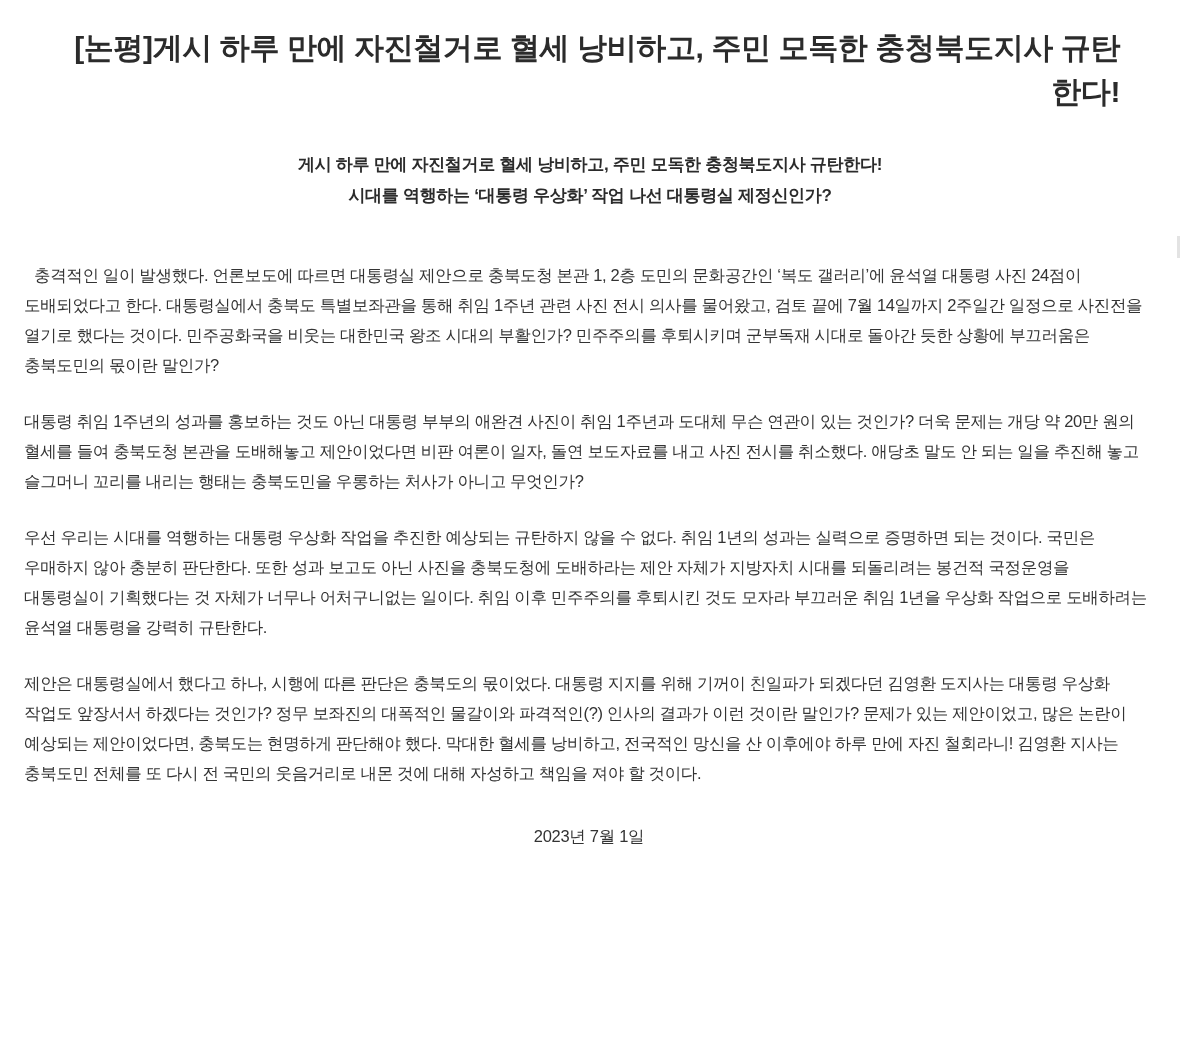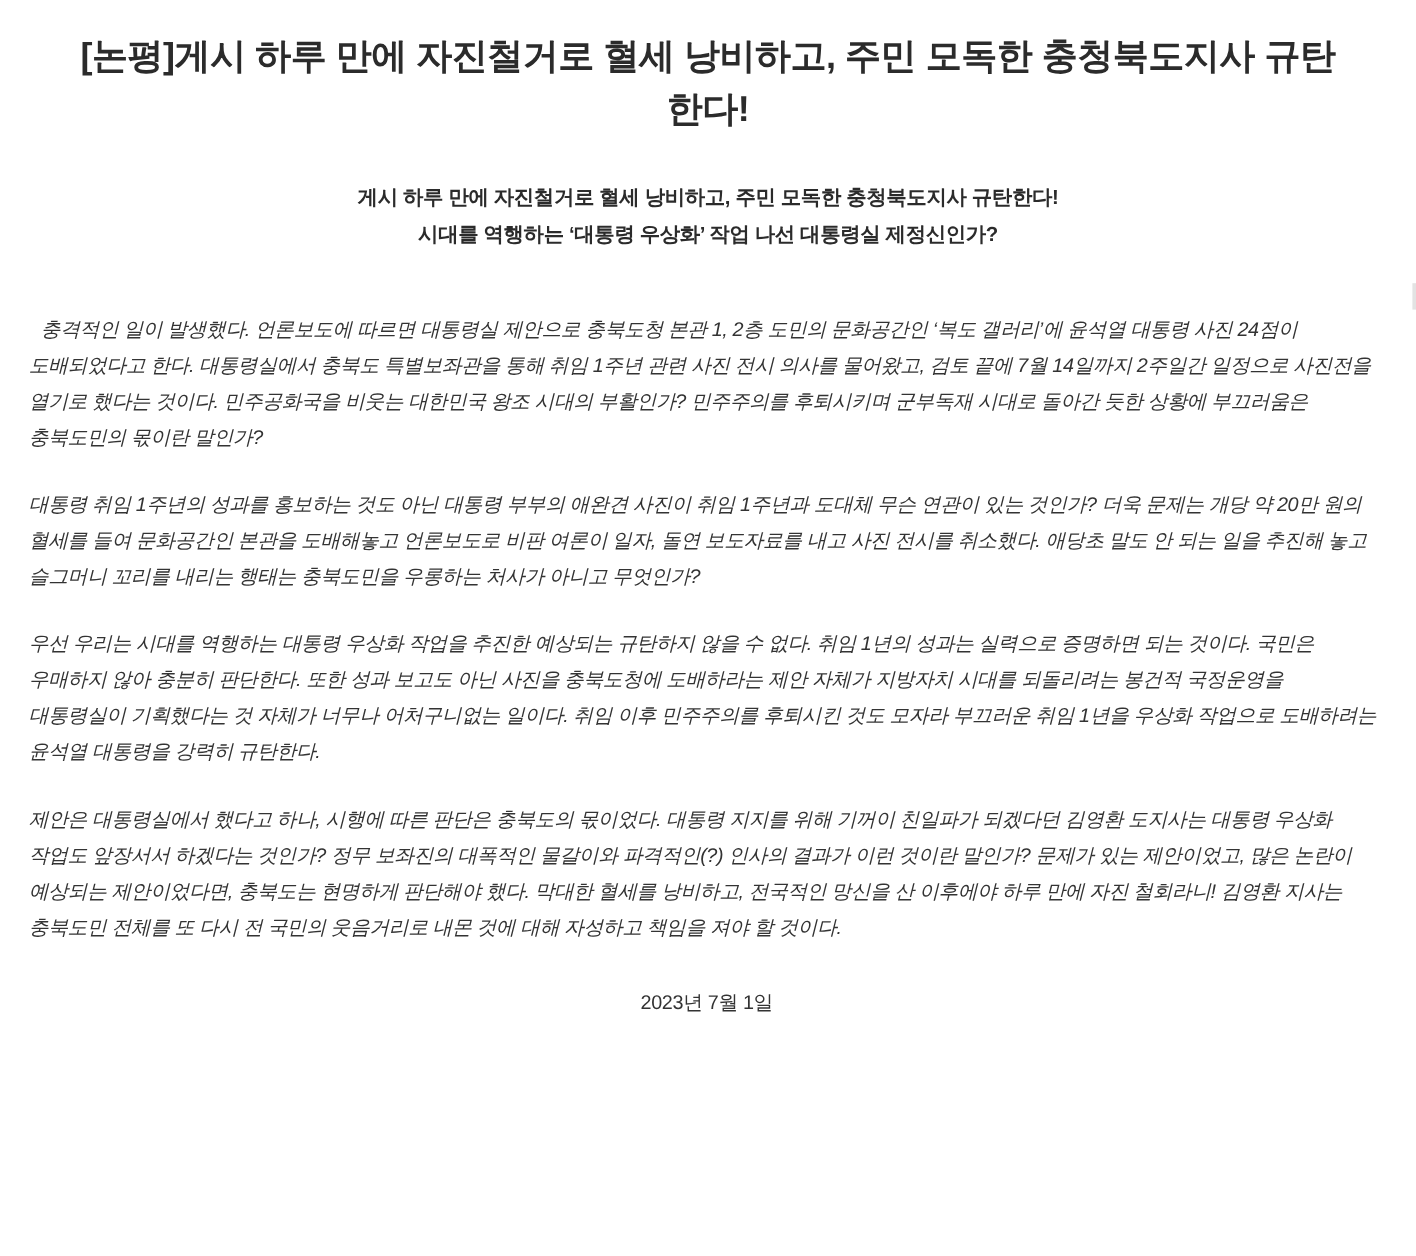--- a/index.html
+++ b/index.html
@@ -23,20 +23,21 @@
     padding: 26px 60px 0 60px;
     text-align: center;
   }
   .doc-title {
     font-size: 30px;
     font-weight: 700;
     line-height: 1.48;
     color: #2b2b2b;
     letter-spacing: -0.4px;
     margin: 0;
+    text-align: right;
   }
   .subtitle-block {
     text-align: center;
     margin-top: 34px;
   }
   .subtitle-line {
     font-size: 17px;
     font-weight: 700;
     color: #2b2b2b;
     line-height: 1.85;
@@ -47,21 +48,20 @@
     padding: 0 26px 0 24px;
   }
   .para {
     font-size: 16.5px;
     line-height: 1.82;
     color: #333333;
     letter-spacing: -0.35px;
     margin: 0 0 26px 0;
     text-align: left;
     word-break: keep-all;
-    font-style: italic;
   }
   .para.first {
     text-indent: 10px;
   }
   .closing {
     margin-top: 34px;
     text-align: center;
   }
   .closing-date {
     font-size: 16.5px;
@@ -87,21 +87,21 @@
     <h1 class="doc-title">[논평]게시 하루 만에 자진철거로 혈세 낭비하고, 주민 모독한 충청북도지사 규탄한다!</h1>
 
     <div class="subtitle-block">
       <div class="subtitle-line">게시 하루 만에 자진철거로 혈세 낭비하고, 주민 모독한 충청북도지사 규탄한다!</div>
       <div class="subtitle-line">시대를 역행하는 ‘대통령 우상화’ 작업 나선 대통령실 제정신인가?</div>
     </div>
   </div>
 
   <div class="body-block">
     <p class="para first">충격적인 일이 발생했다. 언론보도에 따르면 대통령실 제안으로 충북도청 본관 1, 2층 도민의 문화공간인 ‘복도 갤러리’에 윤석열 대통령 사진 24점이 도배되었다고 한다. 대통령실에서 충북도 특별보좌관을 통해 취임 1주년 관련 사진 전시 의사를 물어왔고, 검토 끝에 7월 14일까지 2주일간 일정으로 사진전을 열기로 했다는 것이다. 민주공화국을 비웃는 대한민국 왕조 시대의 부활인가? 민주주의를 후퇴시키며 군부독재 시대로 돌아간 듯한 상황에 부끄러움은 충북도민의 몫이란 말인가?</p>
-    <p class="para">대통령 취임 1주년의 성과를 홍보하는 것도 아닌 대통령 부부의 애완견 사진이 취임 1주년과 도대체 무슨 연관이 있는 것인가? 더욱 문제는 개당 약 20만 원의 혈세를 들여 문화공간인 본관을 도배해놓고 언론보도로 비판 여론이 일자, 돌연 보도자료를 내고 사진 전시를 취소했다. 애당초 말도 안 되는 일을 추진해 놓고 슬그머니 꼬리를 내리는 행태는 충북도민을 우롱하는 처사가 아니고 무엇인가?</p>
+    <p class="para">대통령 취임 1주년의 성과를 홍보하는 것도 아닌 대통령 부부의 애완견 사진이 취임 1주년과 도대체 무슨 연관이 있는 것인가? 더욱 문제는 개당 약 20만 원의 혈세를 들여 충북도청 본관을 도배해놓고 제안이었다면 비판 여론이 일자, 돌연 보도자료를 내고 사진 전시를 취소했다. 애당초 말도 안 되는 일을 추진해 놓고 슬그머니 꼬리를 내리는 행태는 충북도민을 우롱하는 처사가 아니고 무엇인가?</p>
     <p class="para">우선 우리는 시대를 역행하는 대통령 우상화 작업을 추진한 예상되는 규탄하지 않을 수 없다. 취임 1년의 성과는 실력으로 증명하면 되는 것이다. 국민은 우매하지 않아 충분히 판단한다. 또한 성과 보고도 아닌 사진을 충북도청에 도배하라는 제안 자체가 지방자치 시대를 되돌리려는 봉건적 국정운영을 대통령실이 기획했다는 것 자체가 너무나 어처구니없는 일이다. 취임 이후 민주주의를 후퇴시킨 것도 모자라 부끄러운 취임 1년을 우상화 작업으로 도배하려는 윤석열 대통령을 강력히 규탄한다.</p>
     <p class="para">제안은 대통령실에서 했다고 하나, 시행에 따른 판단은 충북도의 몫이었다. 대통령 지지를 위해 기꺼이 친일파가 되겠다던 김영환 도지사는 대통령 우상화 작업도 앞장서서 하겠다는 것인가? 정무 보좌진의 대폭적인 물갈이와 파격적인(?) 인사의 결과가 이런 것이란 말인가? 문제가 있는 제안이었고, 많은 논란이 예상되는 제안이었다면, 충북도는 현명하게 판단해야 했다. 막대한 혈세를 낭비하고, 전국적인 망신을 산 이후에야 하루 만에 자진 철회라니! 김영환 지사는 충북도민 전체를 또 다시 전 국민의 웃음거리로 내몬 것에 대해 자성하고 책임을 져야 할 것이다.</p>
 
     <div class="closing">
       <div class="closing-date">2023년 7월 1일</div>
 
     </div>
   </div>
 
   <div class="edge-marker"></div>

